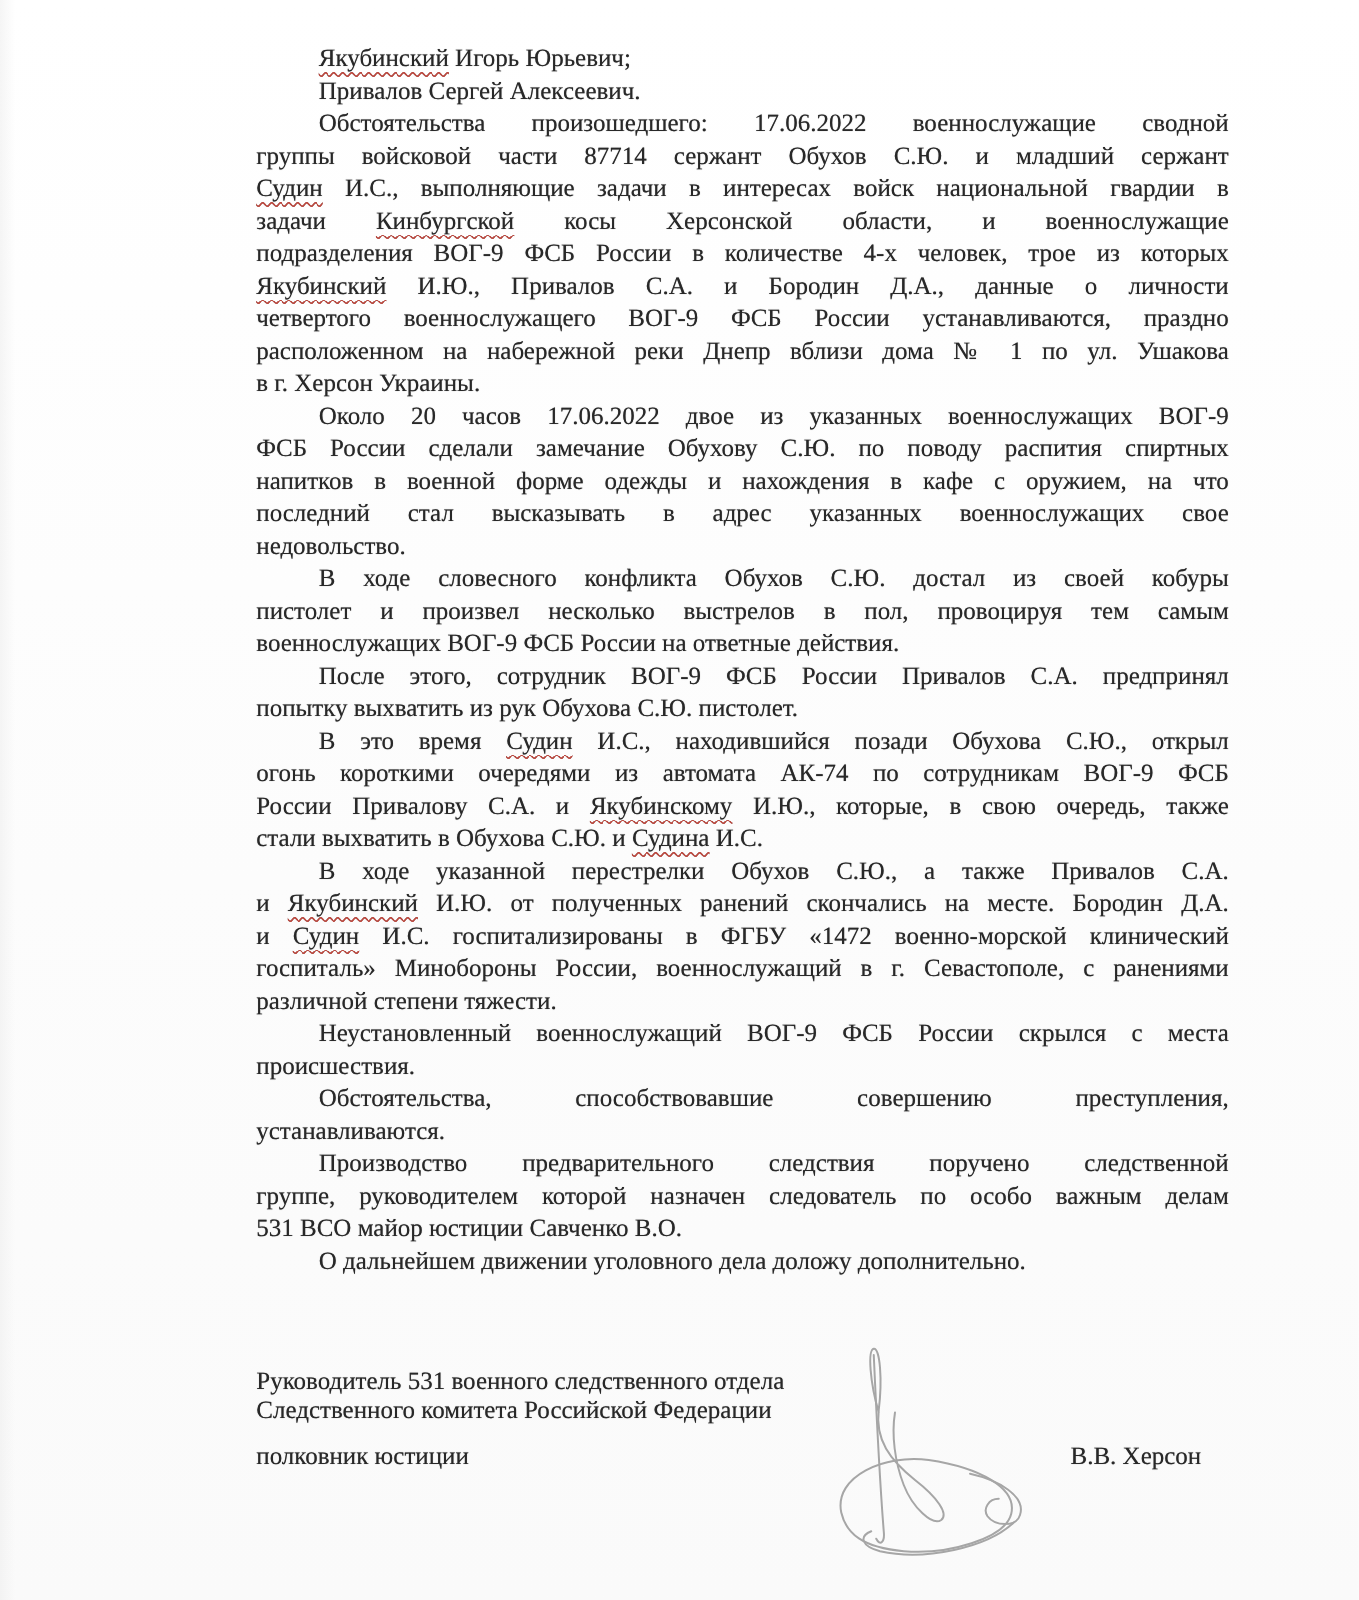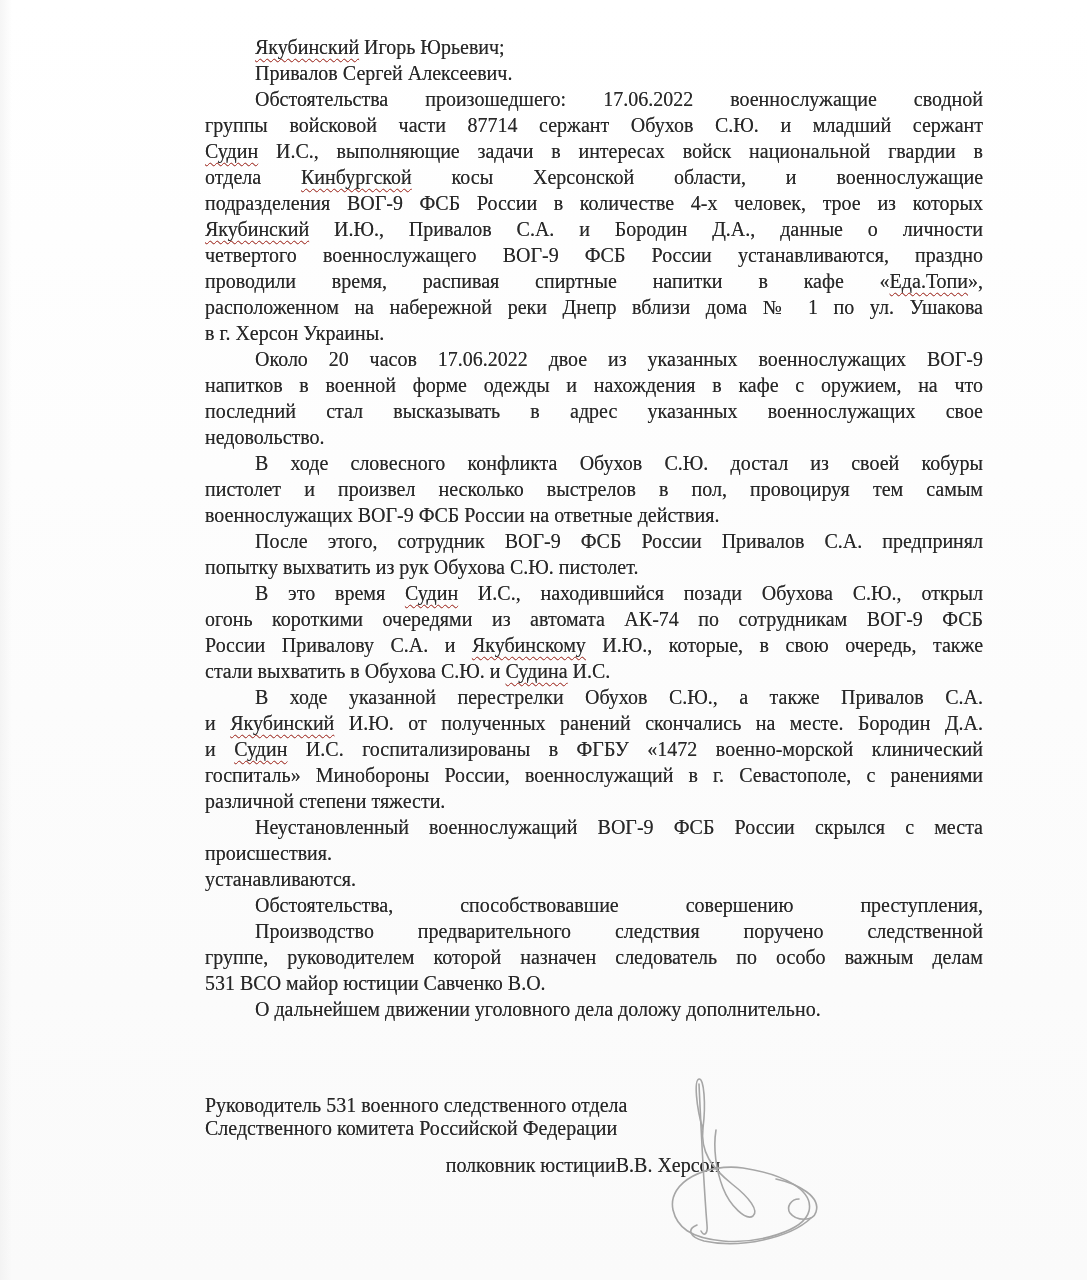--- a/index.html
+++ b/index.html
@@ -38,21 +38,21 @@
     text-decoration-thickness:1.1px;
     text-underline-offset:4px;
   }
   .sig{
     position:absolute;left:205px;top:1094px;width:756px;
     color:#282828;font-size:20px;line-height:23px;
     filter:blur(0.25px);
     text-shadow:0 0 0.6px rgba(40,40,40,0.65);
   }
   .sig-row{
-    display:flex;justify-content:center;align-items:baseline;
+    display:flex;justify-content:space-between;align-items:baseline;
     margin-top:14px;
   }
   .scribble{
     position:absolute;left:628px;top:1068px;width:215px;height:182px;
   }
   .scribble path{
     fill:none;stroke:#a6a6a6;stroke-width:1.6;stroke-linecap:round;
   }
 </style>
 </head>
@@ -65,30 +65,30 @@
       <div class="para">
         <div class="line indent last"><span class="sq">Якубинский</span><span> Игорь Юрьевич;</span></div>
       </div>
       <div class="para">
         <div class="line indent last"><span>Привалов Сергей Алексеевич.</span></div>
       </div>
       <div class="para">
         <div class="line indent"><span>Обстоятельства произошедшего: 17.06.2022 военнослужащие сводной</span></div>
         <div class="line"><span>группы войсковой части 87714 сержант Обухов С.Ю. и младший сержант</span></div>
         <div class="line"><span class="sq">Судин</span><span> И.С., выполняющие задачи в интересах войск национальной гвардии в</span></div>
-        <div class="line"><span>отдела </span><span class="sq">Кинбургской</span><span> косы Херсонской области, и военнослужащие</span></div>
+        <div class="line"><span>задачи </span><span class="sq">Кинбургской</span><span> косы Херсонской области, и военнослужащие</span></div>
         <div class="line"><span>подразделения ВОГ-9 ФСБ России в количестве 4-х человек, трое из которых</span></div>
         <div class="line"><span class="sq">Якубинский</span><span> И.Ю., Привалов С.А. и Бородин Д.А., данные о личности</span></div>
         <div class="line"><span>четвертого военнослужащего ВОГ-9 ФСБ России устанавливаются, праздно</span></div>
-        <div class="line"><span>проводили время, распивая спиртные напитки в кафе «</span><span class="sq">Еда.Топи</span><span>»,</span></div>
         <div class="line"><span>расположенном на набережной реки Днепр вблизи дома № 1 по ул. Ушакова</span></div>
         <div class="line last"><span>в г. Херсон Украины.</span></div>
       </div>
       <div class="para">
         <div class="line indent"><span>Около 20 часов 17.06.2022 двое из указанных военнослужащих ВОГ-9</span></div>
+        <div class="line"><span>ФСБ России сделали замечание Обухову С.Ю. по поводу распития спиртных</span></div>
         <div class="line"><span>напитков в военной форме одежды и нахождения в кафе с оружием, на что</span></div>
         <div class="line"><span>последний стал высказывать в адрес указанных военнослужащих свое</span></div>
         <div class="line last"><span>недовольство.</span></div>
       </div>
       <div class="para">
         <div class="line indent"><span>В ходе словесного конфликта Обухов С.Ю. достал из своей кобуры</span></div>
         <div class="line"><span>пистолет и произвел несколько выстрелов в пол, провоцируя тем самым</span></div>
         <div class="line last"><span>военнослужащих ВОГ-9 ФСБ России на ответные действия.</span></div>
       </div>
       <div class="para">
@@ -106,22 +106,22 @@
         <div class="line"><span>и </span><span class="sq">Якубинский</span><span> И.Ю. от полученных ранений скончались на месте. Бородин Д.А.</span></div>
         <div class="line"><span>и </span><span class="sq">Судин</span><span> И.С. госпитализированы в ФГБУ «1472 военно-морской клинический</span></div>
         <div class="line"><span>госпиталь» Минобороны России, военнослужащий в г. Севастополе, с ранениями</span></div>
         <div class="line last"><span>различной степени тяжести.</span></div>
       </div>
       <div class="para">
         <div class="line indent"><span>Неустановленный военнослужащий ВОГ-9 ФСБ России скрылся с места</span></div>
         <div class="line last"><span>происшествия.</span></div>
       </div>
       <div class="para">
+        <div class="line indent"><span>Обстоятельства, способствовавшие совершению преступления,</span></div>
         <div class="line last"><span>устанавливаются.</span></div>
-        <div class="line indent"><span>Обстоятельства, способствовавшие совершению преступления,</span></div>
       </div>
       <div class="para">
         <div class="line indent"><span>Производство предварительного следствия поручено следственной</span></div>
         <div class="line"><span>группе, руководителем которой назначен следователь по особо важным делам</span></div>
         <div class="line last"><span>531 ВСО майор юстиции Савченко В.О.</span></div>
       </div>
       <div class="para">
         <div class="line indent last"><span>О дальнейшем движении уголовного дела доложу дополнительно.</span></div>
       </div>
     </div>

